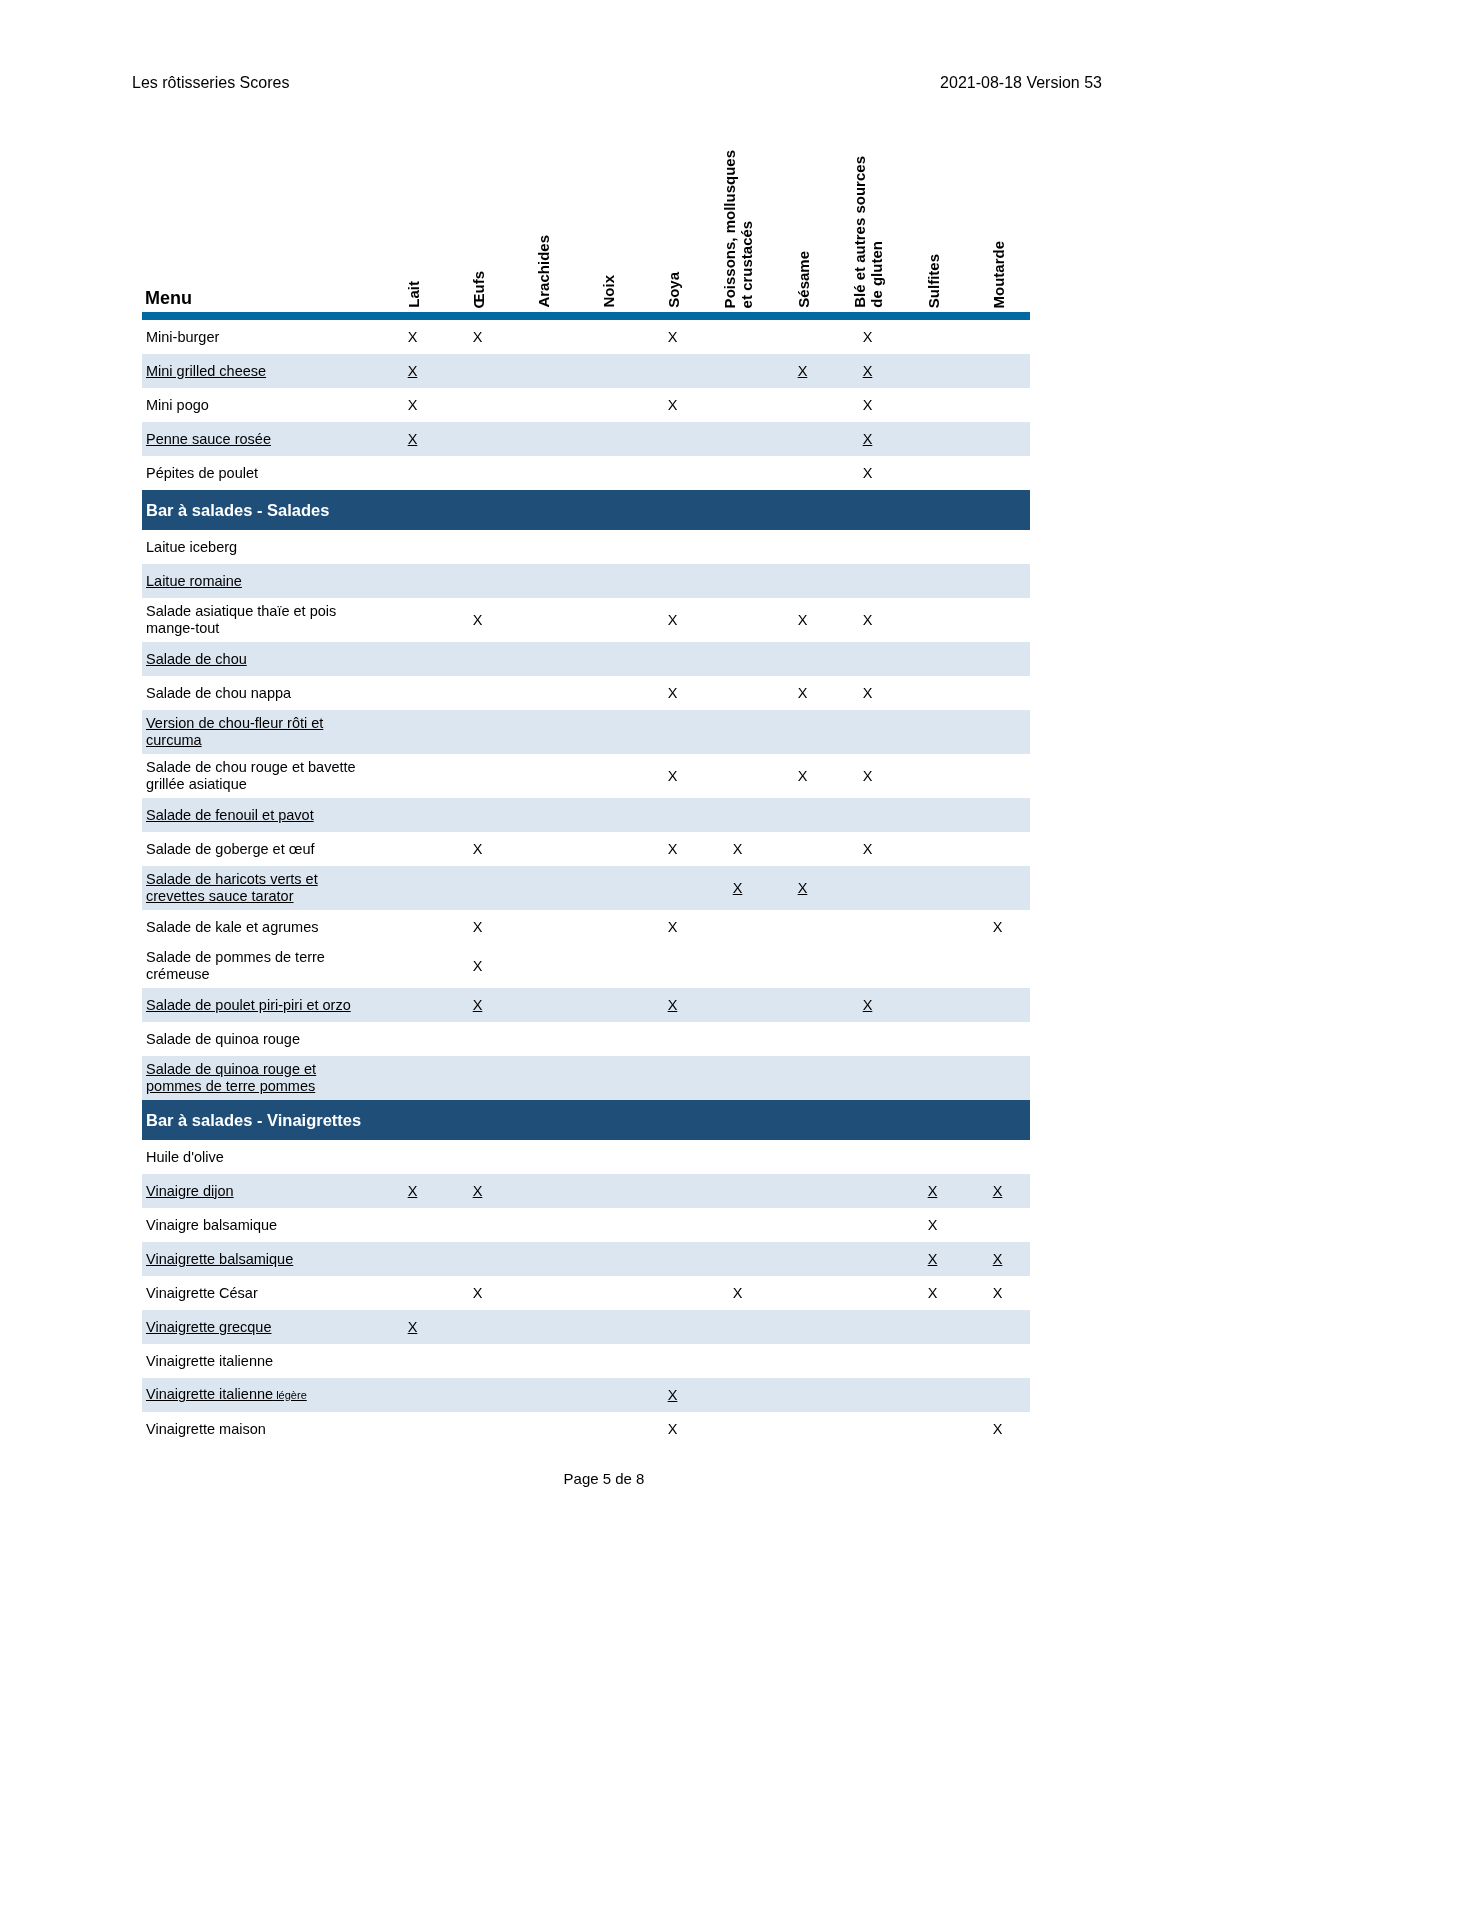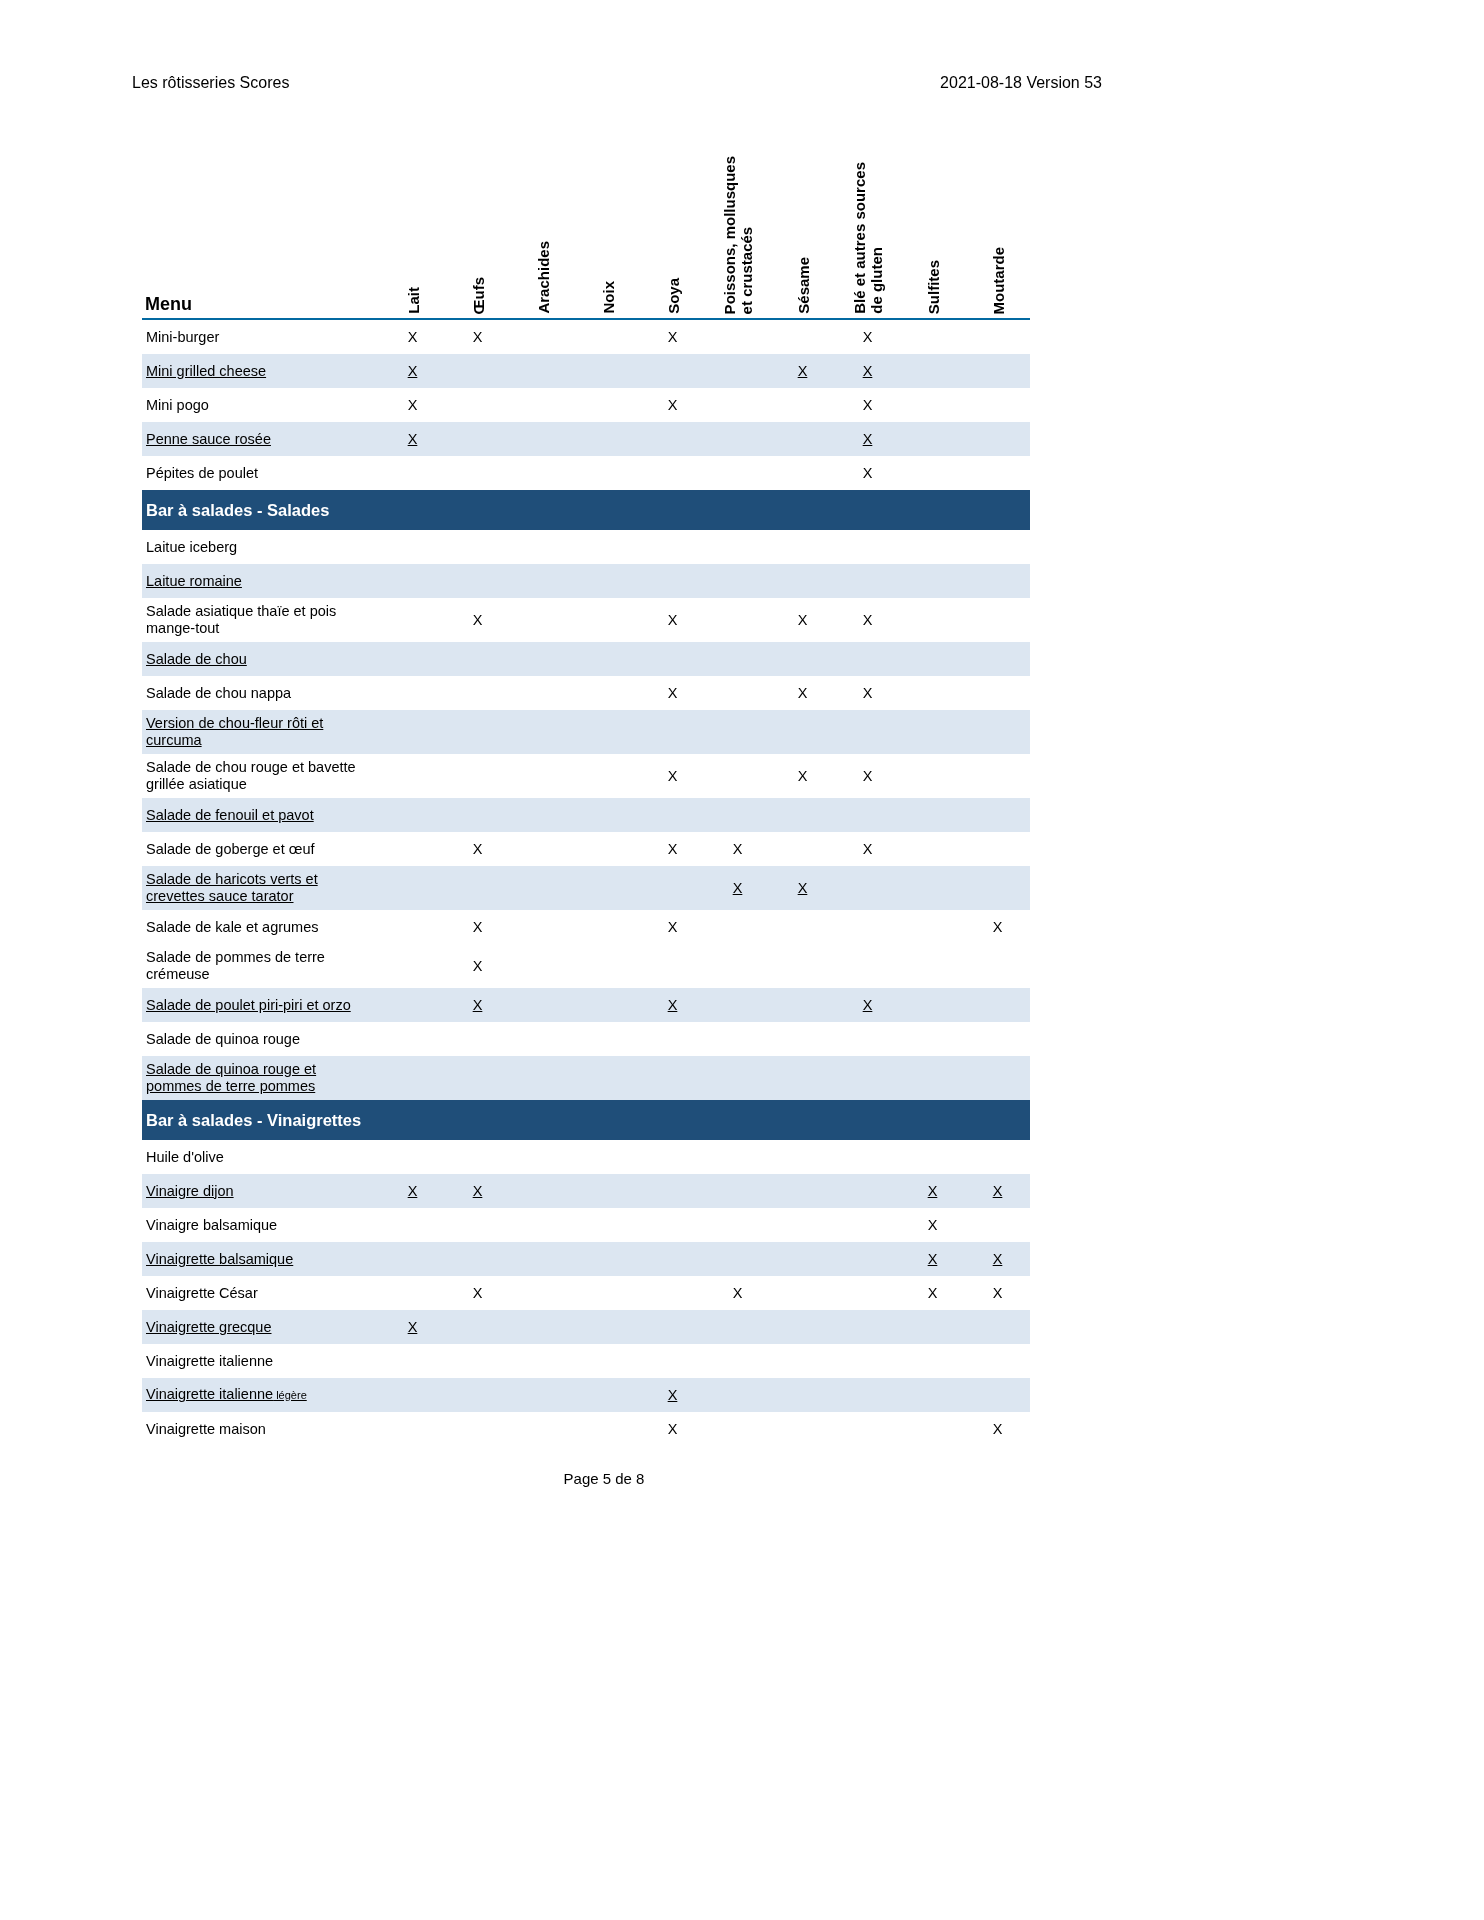--- a/index.html
+++ b/index.html
@@ -9,21 +9,21 @@
     font-family: "Liberation Sans", "DejaVu Sans", sans-serif;
     color: #000;
   }
   body { position: relative; overflow: hidden; }
 
   .hdr-left  { position: absolute; left: 107px; top: 74px; font-size: 16px; margin-left: 25px; }
   .hdr-right { position: absolute; right: 382px; top: 74px; font-size: 16px; }
 
   .table { position: absolute; left: 142px; top: 148px; width: 888px; }
 
-  .thead { position: relative; height: 172px; border-bottom: 2px solid #0369a1; }
+  .thead { position: relative; height: 172px; border-bottom: 8px solid #0369a1; }
   .menu-label { position: absolute; left: 3px; bottom: 3px; font-weight: bold; font-size: 18px; }
   .col-head {
     position: absolute; bottom: 4px;
     writing-mode: vertical-rl;
     transform: translateX(-50%) rotate(180deg);
     font-weight: bold; font-size: 15px; line-height: 17px;
     white-space: pre-line;
   }
 
   .tbody { width: 100%; }

